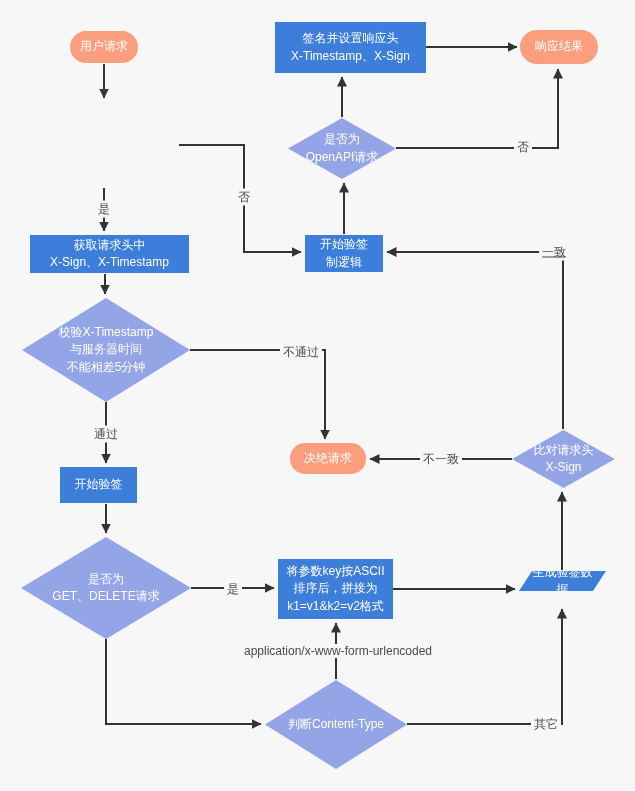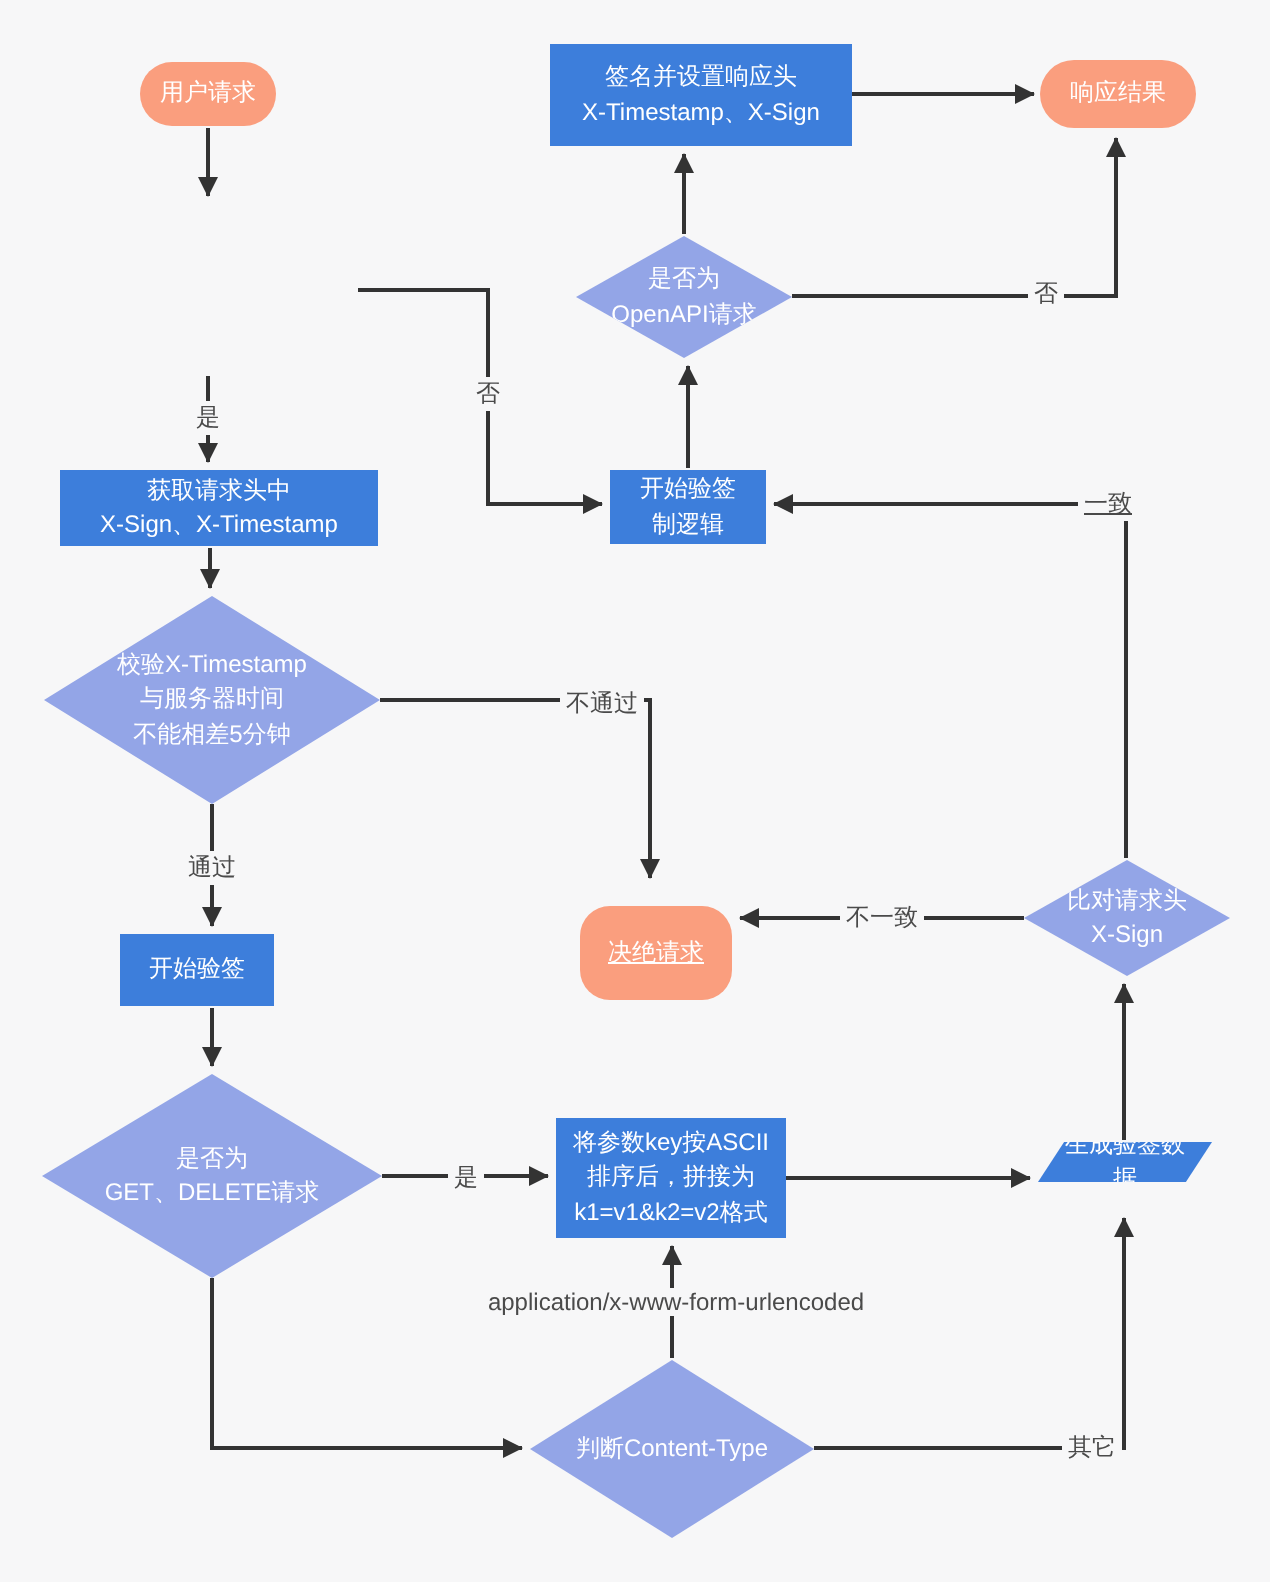--- a/index.html
+++ b/index.html
@@ -20,21 +20,21 @@
         color:var(--label);font-size:12px;padding:0 3px;white-space:nowrap;}
 
   #n-user{left:70px;top:31px;width:68px;height:32px;border-radius:16px;}
   #n-sign{left:275px;top:22px;width:151px;height:51px;}
   #n-result{left:520px;top:30px;width:78px;height:34px;}
   #n-clientid{left:29px;top:102px;width:150px;height:86px;}
   #n-openapi{left:288px;top:118px;width:108px;height:61px;}
   #n-headers{left:30px;top:235px;width:159px;height:38px;}
   #n-perm{left:305px;top:235px;width:78px;height:37px;}
   #n-timecheck{left:22px;top:298px;width:168px;height:104px;}
-  #n-reject{left:290px;top:453px;width:76px;height:47px;border-radius:15px;text-decoration:underline;}
+  #n-reject{left:290px;top:443px;width:76px;height:31px;border-radius:15px;}
   #n-compare{left:512px;top:430px;width:103px;height:58px;}
   #n-start{left:60px;top:467px;width:77px;height:36px;}
   #n-getdel{left:21px;top:537px;width:170px;height:102px;}
   #n-sort{left:278px;top:559px;width:115px;height:60px;}
   #n-gendata{left:519px;top:571px;width:87px;height:20px;}
   #n-ctype{left:265px;top:680px;width:142px;height:89px;}
 
   #l-yes1{left:104px;top:209px;}
   #l-no1{left:244px;top:197px;}
   #l-pass{left:106px;top:434px;}

